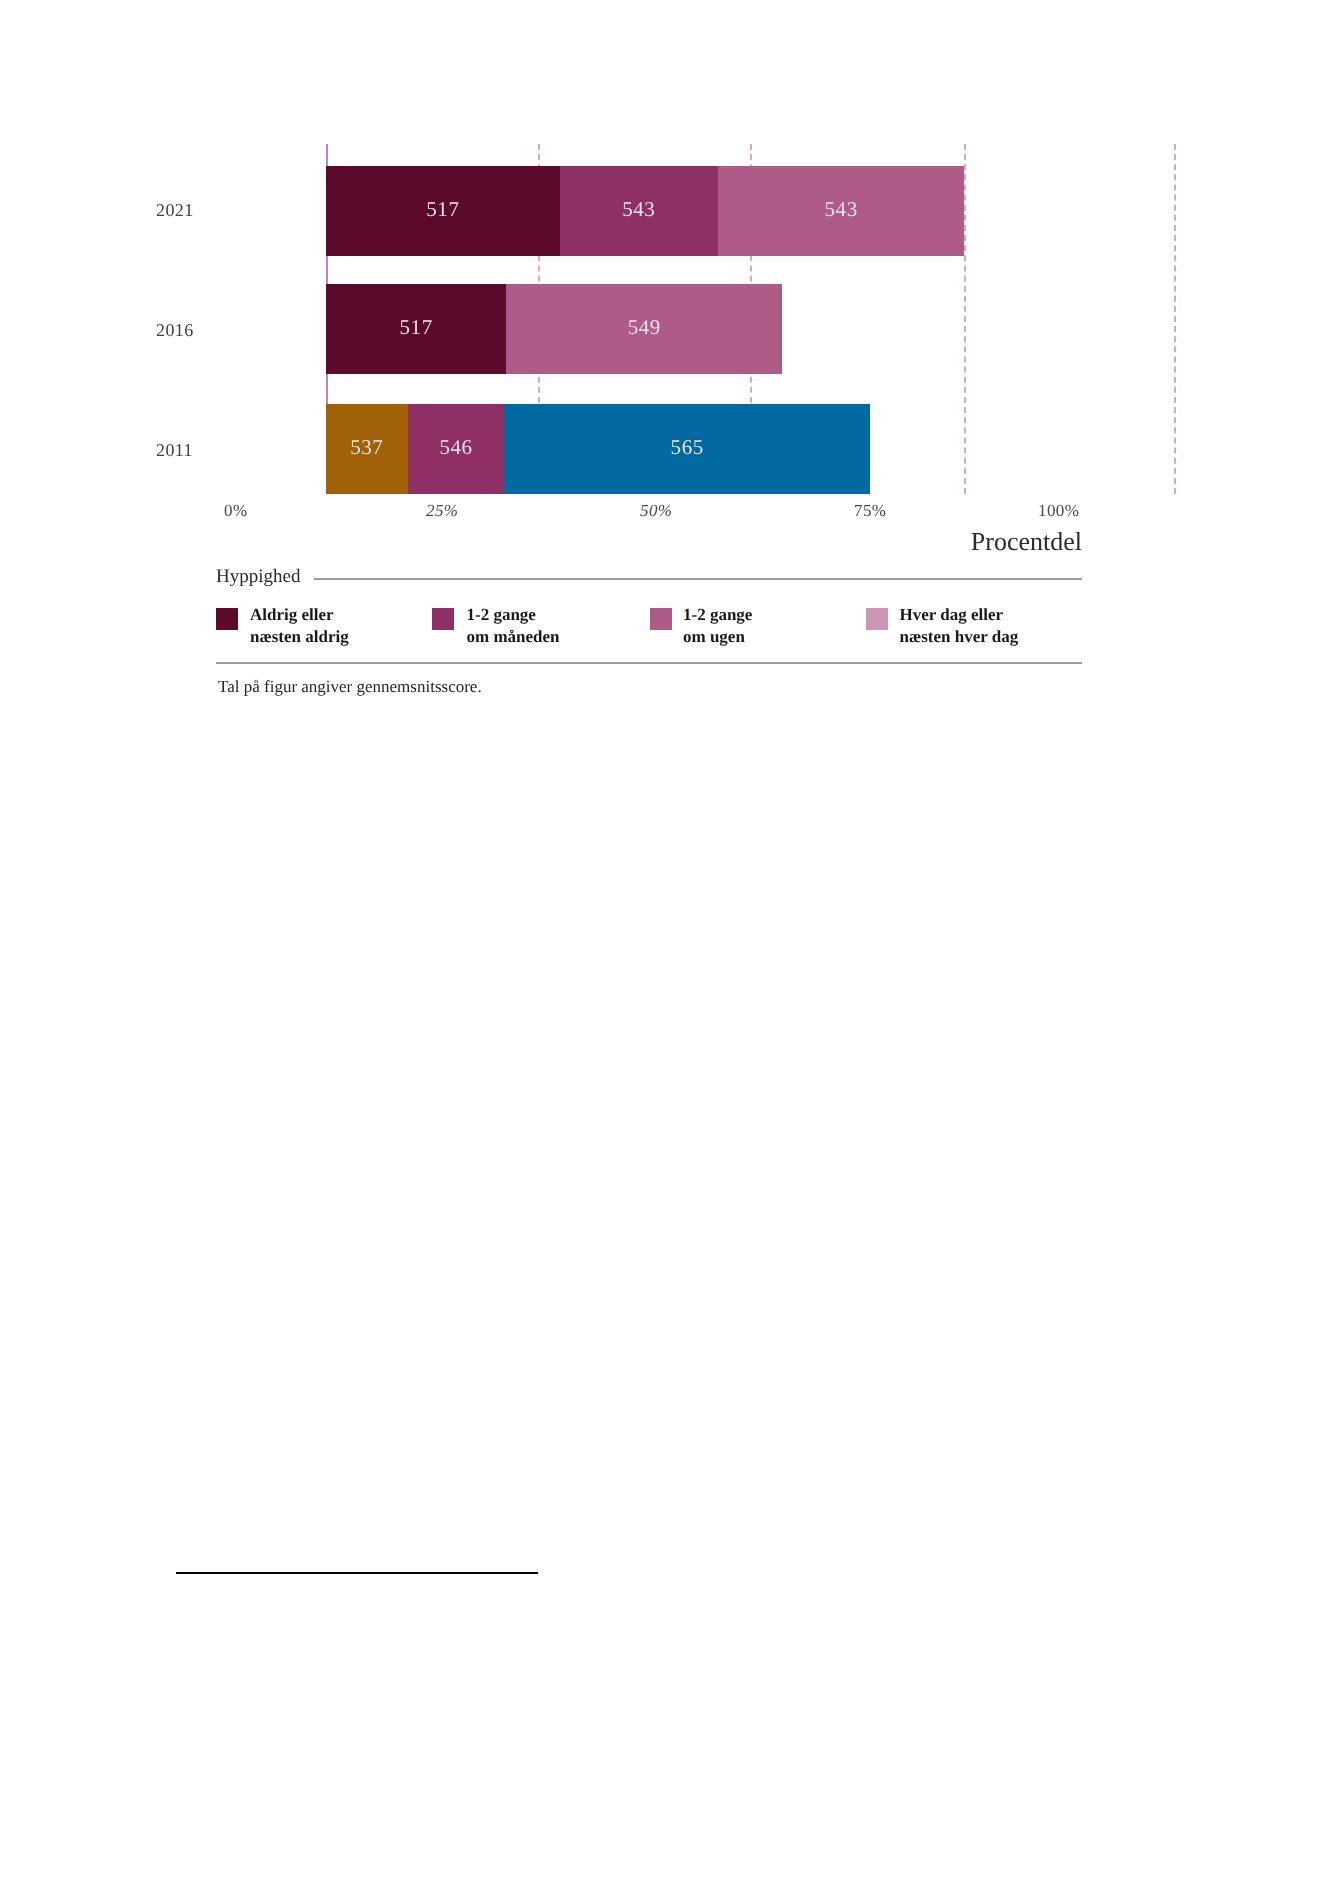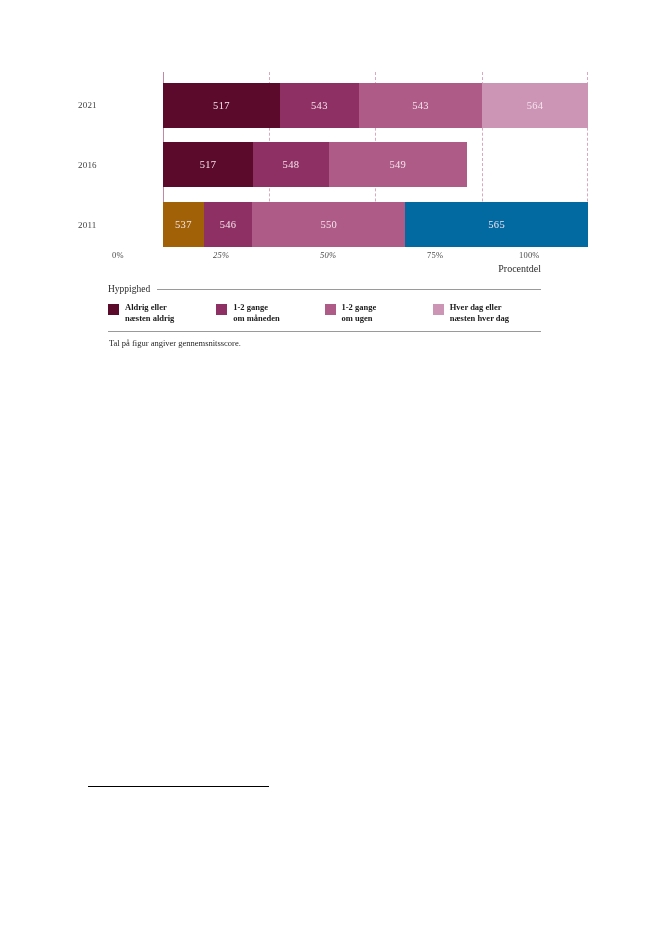--- a/index.html
+++ b/index.html
@@ -94,21 +94,21 @@
     top: 250px;
     font-size: 8.5px;
     color: #4a4a4a;
     letter-spacing: 0.2px;
     white-space: nowrap;
   }
   .axis-title {
     position: absolute;
     top: 263px;
     right: 128px;
-    font-size: 10px;
+    font-size: 13px;
     color: #2b2b2b;
   }
 
   
   .legend {
     position: absolute;
     left: 108px;
     top: 284px;
     width: 433px;
   }
@@ -183,33 +183,30 @@
     <div class="gridline" style="left:212px;"></div>
     <div class="gridline" style="left:319px;"></div>
     <div class="gridline" style="left:424px;"></div>
 
     <div class="bars">
 
       <div class="bar-row r0">
         <div class="seg" style="width:27.5%;background:#5B0A2C;">517</div>
         <div class="seg" style="width:18.6%;background:#8E3063;">543</div>
         <div class="seg" style="width:29.0%;background:#AE5C87;">543</div>
-        <div class="seg" style="width:24.9%;background:#CC94B5;">564</div>
       </div>
 
       <div class="bar-row r1">
         <div class="seg" style="width:21.2%;background:#5B0A2C;">517</div>
-        <div class="seg" style="width:17.8%;background:#8E3063;">548</div>
         <div class="seg" style="width:32.5%;background:#AE5C87;">549</div>
       </div>
 
       <div class="bar-row r2">
         <div class="seg" style="width:9.6%;background:#a16207;">537</div>
         <div class="seg" style="width:11.4%;background:#8E3063;">546</div>
-        <div class="seg" style="width:36.0%;background:#AE5C87;">550</div>
         <div class="seg" style="width:43.0%;background:#0369a1;">565</div>
       </div>
 
     </div>
   </div>
 
   <div class="year-label y0">2021</div>
   <div class="year-label y1">2016</div>
   <div class="year-label y2">2011</div>
 

